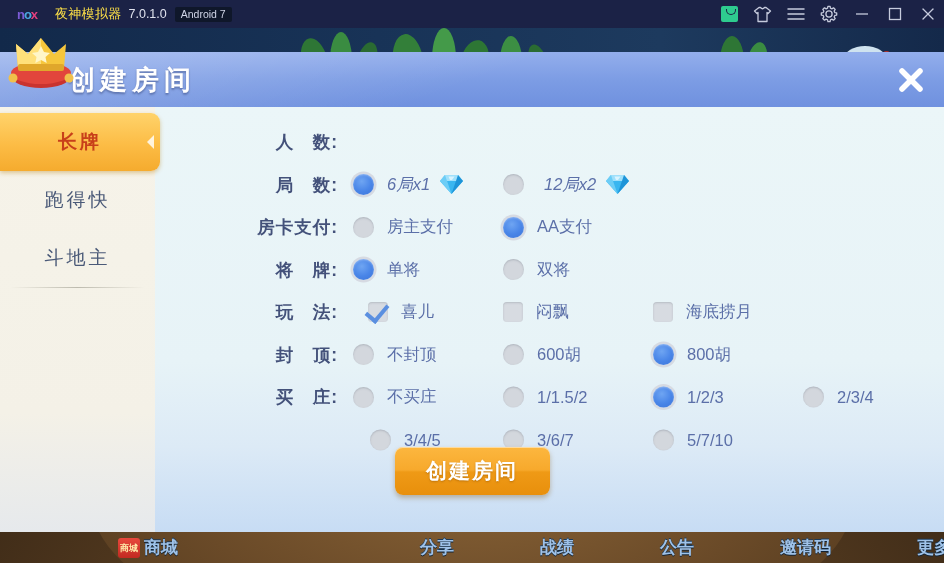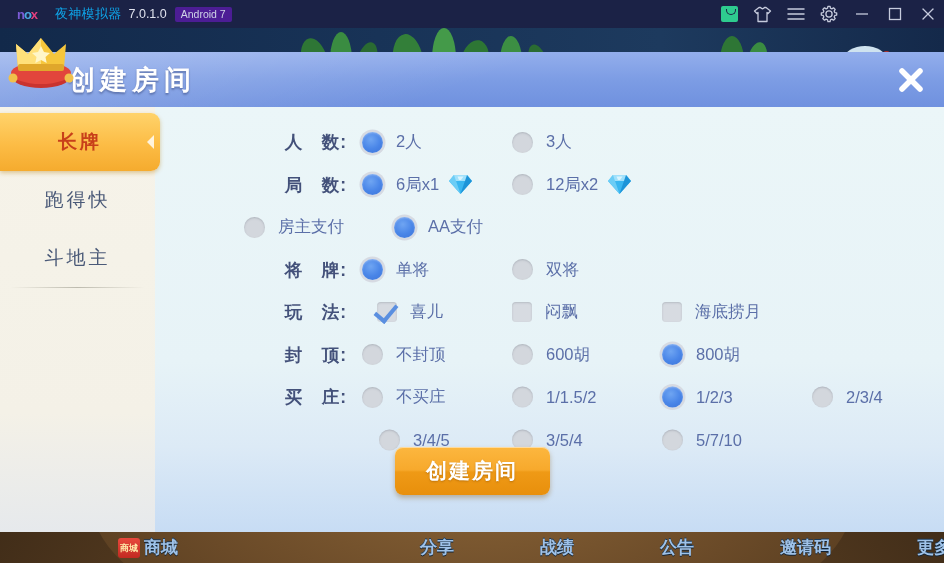--- a/index.html
+++ b/index.html
@@ -23,27 +23,27 @@
   }
   .nox-logo {
     margin-left: 10px; width: 34px; height: 14px;
     display: flex; align-items: center; justify-content: center;
     font-size: 13px; font-weight: bold; letter-spacing: -1px;
   }
   .nox-logo .n { color: #7b5bd6; }
   .nox-logo .o { color: #4aa8e0; }
   .nox-logo .x { color: #e0407f; }
   .title-text {
-    margin-left: 11px; color: #0ea5e9;
+    margin-left: 11px; color: #fde047;
     font-size: 13px; letter-spacing: .3px; white-space: nowrap;
   }
   .title-ver { margin-left: 7px; color: #dfe2ee; font-size: 12.5px; }
   .android-badge {
     margin-left: 8px; padding: 1px 6px 2px;
-    background: #4c1d95; color: #cfd4e6;
+    background: #0f172a; color: #cfd4e6;
     font-size: 10.5px; border-radius: 2px; white-space: nowrap;
   }
   .tb-right { margin-left: auto; display: flex; align-items: center; height: 28px; }
   .tb-btn {
     width: 33px; height: 28px;
     display: flex; align-items: center; justify-content: center;
     cursor: pointer;
   }
   .bag-icon {
     width: 17px; height: 16px; background: #2ecb8f;
@@ -190,21 +190,21 @@
     border-right-color: rgba(255,255,255,.82);
   }
   .side-divider {
     height: 1px; margin: 0 10px;
     background: linear-gradient(90deg,rgba(180,178,165,0),rgba(170,168,155,.75),rgba(180,178,165,0));
   }
 
   
   .form {
     position: relative;
-    flex: 1; padding: 14px 0 0 9px;
+    flex: 1; padding: 14px 0 0 0;
   }
   .row {
     display: flex; align-items: center;
     height: 42.5px;
     padding-left: 65px;
   }
   .row-label {
     width: 118px;
     text-align: right;
     color: #43517a; font-size: 17.5px; font-weight: bold;
@@ -399,63 +399,54 @@
         </div>
         <div class="side-item">
           <span>斗地主</span>
         </div>
         <div class="side-divider"></div>
       </div>
 
       <div class="form" id="form-rows">
           <div class="row">
             <div class="row-label">人　数:</div>
-            <div style="position: relative; flex: 1 1 0%; height: 42.5px;">
-              <div class="opt" style="position: absolute; left: 15px; top: 50%; transform: translateY(-50%);">
-                <span class="radio sel"></span>
-                <span class="opt-txt" style="margin-left: 13px;">2人</span>
-              </div>
-              <div class="opt" style="position: absolute; left: 165px; top: 50%; transform: translateY(-50%);">
-                <span class="radio"></span>
-                <span class="opt-txt" style="margin-left: 13px;">3人</span>
-              </div>
-            </div>
           </div>
           <div class="row">
             <div class="row-label">局　数:</div>
-            <div style="position: relative; flex: 1 1 0%; height: 42.5px;">
+            <div style="position: relative; flex: 1 1 0%; height: 42.5px; font-style: italic;">
               <div class="opt" style="position: absolute; left: 15px; top: 50%; transform: translateY(-50%);">
                 <span class="radio sel"></span>
                 <span class="opt-txt" style="margin-left: 13px;">6局x1</span>
                 <span style="margin-left: 9px; display: inline-flex;">
                   <svg class="gem" viewBox="0 0 25 21">
                     <path d="M6 1 H19 L24 7 L12.5 20 L1 7 Z" fill="#39b6f0"></path>
                     <path d="M6 1 H19 L24 7 H1 Z" fill="#9fe0fb"></path>
                     <path d="M6 1 L1 7 L12.5 20 Z" fill="#6ccdf6"></path>
                     <path d="M19 1 L24 7 L12.5 20 Z" fill="#1d94d8"></path>
                     <path d="M9.5 2.5 L15.5 2.5 L13 6 H11 Z" fill="#d9f4ff"></path>
                   </svg>
                 </span>
               </div>
               <div class="opt" style="position: absolute; left: 165px; top: 50%; transform: translateY(-50%);">
                 <span class="radio"></span>
-                <span class="opt-txt" style="margin-left: 13px;">12局x2</span>
+                <span class="opt-txt" style="margin-left: 20px;">12局x2</span>
                 <span style="margin-left: 9px; display: inline-flex;">
                   <svg class="gem" viewBox="0 0 25 21">
                     <path d="M6 1 H19 L24 7 L12.5 20 L1 7 Z" fill="#39b6f0"></path>
                     <path d="M6 1 H19 L24 7 H1 Z" fill="#9fe0fb"></path>
                     <path d="M6 1 L1 7 L12.5 20 Z" fill="#6ccdf6"></path>
                     <path d="M19 1 L24 7 L12.5 20 Z" fill="#1d94d8"></path>
                     <path d="M9.5 2.5 L15.5 2.5 L13 6 H11 Z" fill="#d9f4ff"></path>
                   </svg>
                 </span>
               </div>
             </div>
           </div>
           <div class="row">
+            <div class="row-label">房卡支付:</div>
             <div style="position: relative; flex: 1 1 0%; height: 42.5px;">
               <div class="opt" style="position: absolute; left: 15px; top: 50%; transform: translateY(-50%);">
                 <span class="radio"></span>
                 <span class="opt-txt" style="margin-left: 13px;">房主支付</span>
               </div>
               <div class="opt" style="position: absolute; left: 165px; top: 50%; transform: translateY(-50%);">
                 <span class="radio sel"></span>
                 <span class="opt-txt" style="margin-left: 13px;">AA支付</span>
               </div>
             </div>
@@ -530,21 +521,21 @@
           </div>
           <div class="row">
             <div class="row-label"></div>
             <div style="position: relative; flex: 1 1 0%; height: 42.5px;">
               <div class="opt" style="position: absolute; left: 32px; top: 50%; transform: translateY(-50%);">
                 <span class="radio"></span>
                 <span class="opt-txt" style="margin-left: 13px;">3/4/5</span>
               </div>
               <div class="opt" style="position: absolute; left: 165px; top: 50%; transform: translateY(-50%);">
                 <span class="radio"></span>
-                <span class="opt-txt" style="margin-left: 13px;">3/5/4</span>
+                <span class="opt-txt" style="margin-left: 13px;">3/6/7</span>
               </div>
               <div class="opt" style="position: absolute; left: 315px; top: 50%; transform: translateY(-50%);">
                 <span class="radio"></span>
                 <span class="opt-txt" style="margin-left: 13px;">5/7/10</span>
               </div>
             </div>
           </div>
         </div>
 
     </div>

